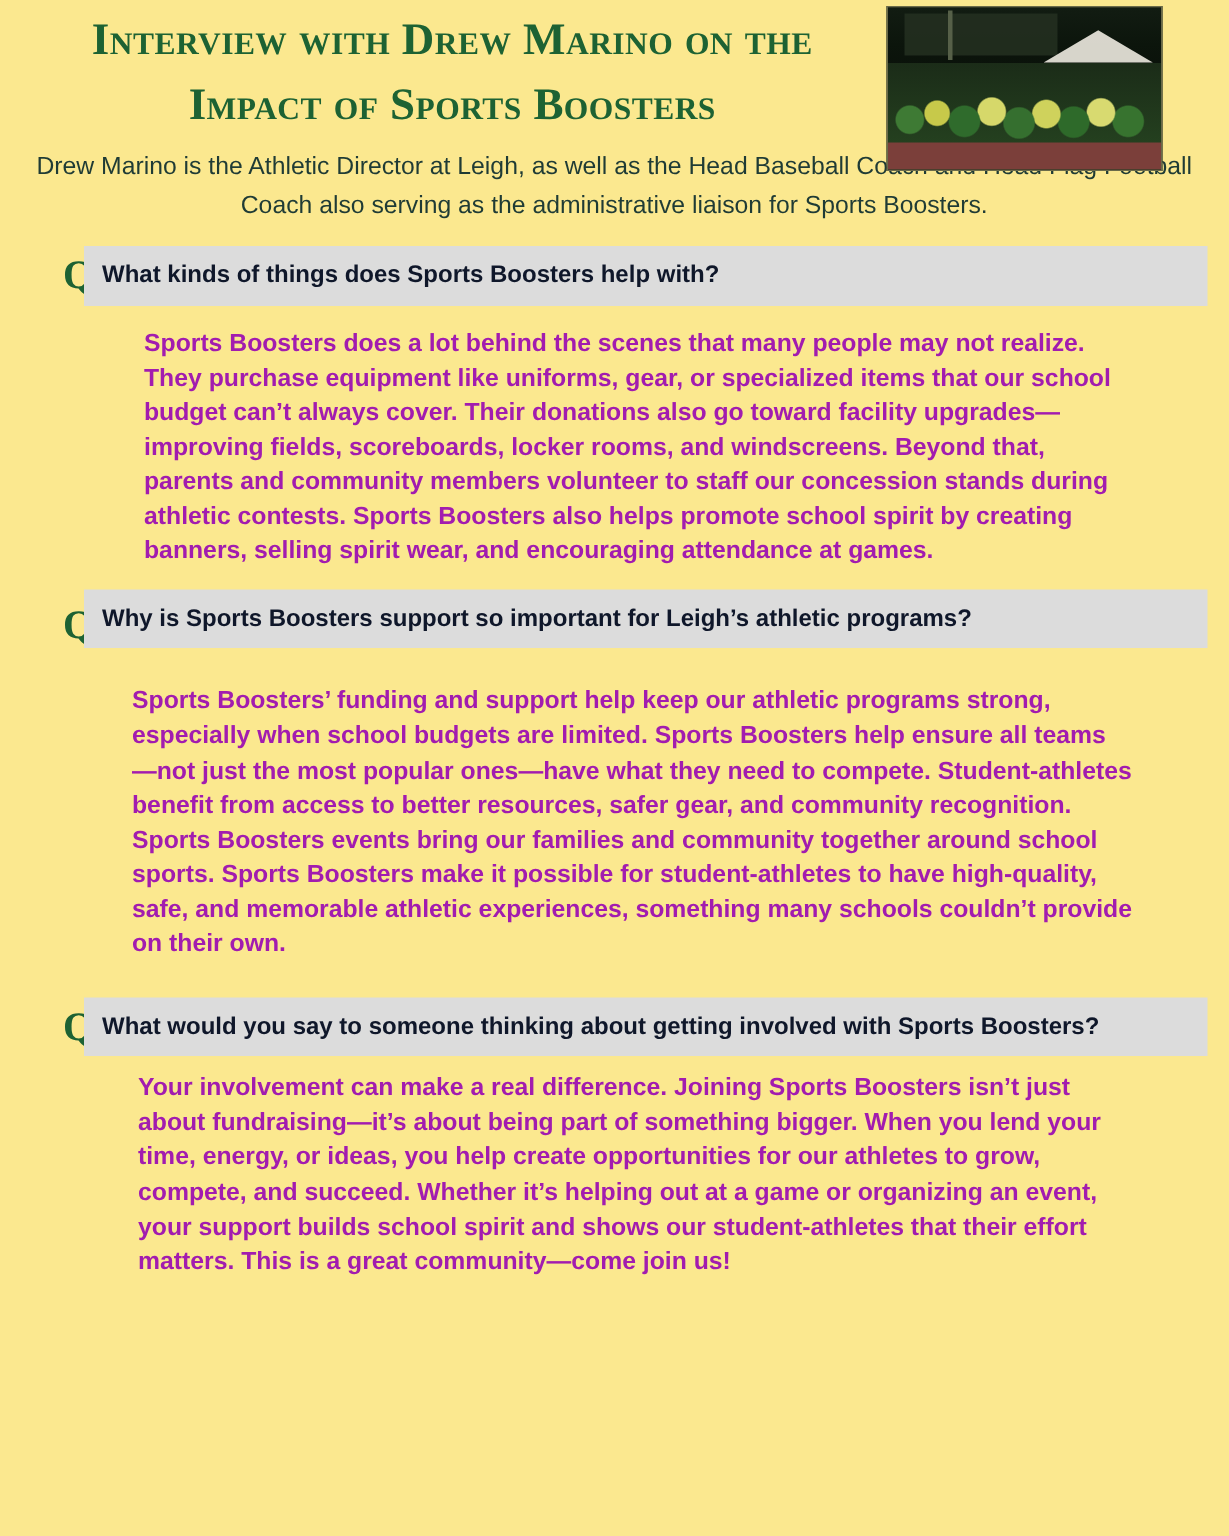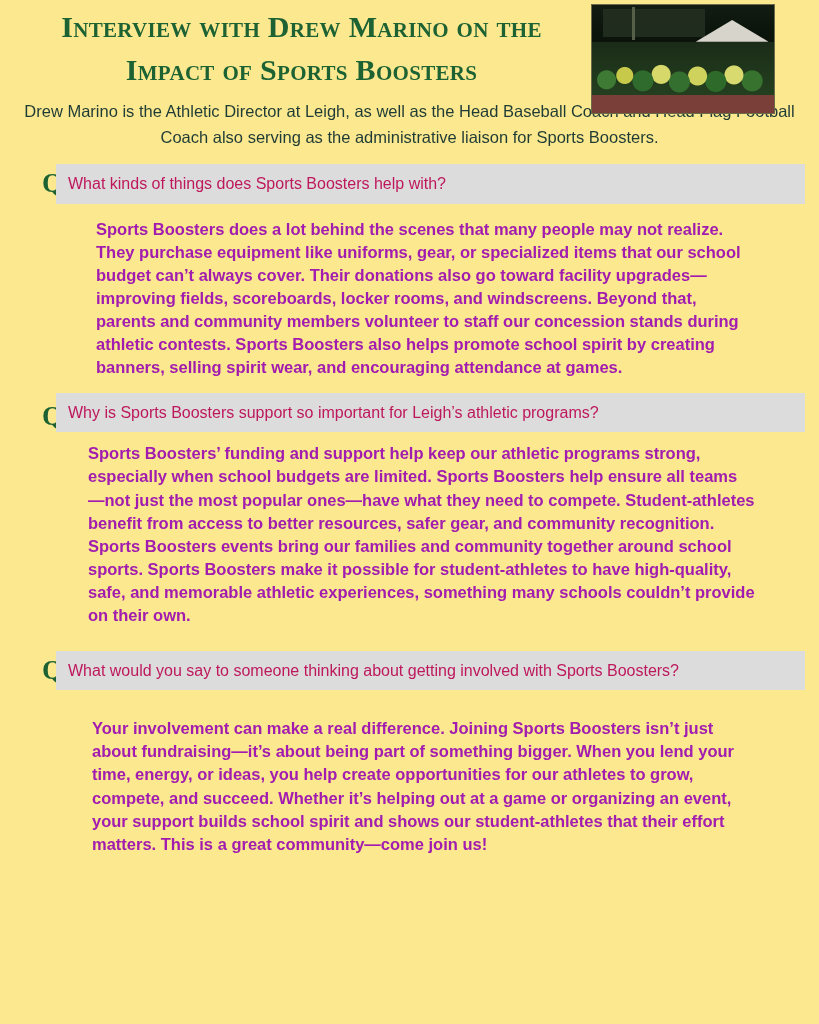--- a/index.html
+++ b/index.html
@@ -137,41 +137,41 @@
     width: 42px;
     flex: 0 0 42px;
     text-align: left;
     padding-left: 28px;
     padding-top: 6px;
     box-sizing: border-box;
   }
   .q-band {
     flex: 1 1 auto;
     background: #dcdcdc;
-    color: #be185d;
-    font-weight: normal;
+    color: #0f172a;
+    font-weight: bold;
     font-size: 16px;
     line-height: 1.45;
     padding: 8px 12px 8px 12px;
     box-sizing: border-box;
   }
   .answer {
     color: #a21caf;
     font-weight: bold;
     font-size: 16.5px;
     line-height: 1.40;
     padding: 14px 60px 0 82px;
   }
   .answer.tight {
-    padding-top: 10px;
+    padding-top: 24px;
     padding-left: 74px;
     padding-right: 50px;
   }
   .answer.tight2 {
-    padding-top: 27px;
+    padding-top: 10px;
     padding-left: 78px;
     padding-right: 48px;
   }
   .qa-block.second .q-mark { padding-top: 10px; }
   .qa-block.third { margin-top: 24px; }
 </style>
 </head>
 <body>
 
 <div class="page">

